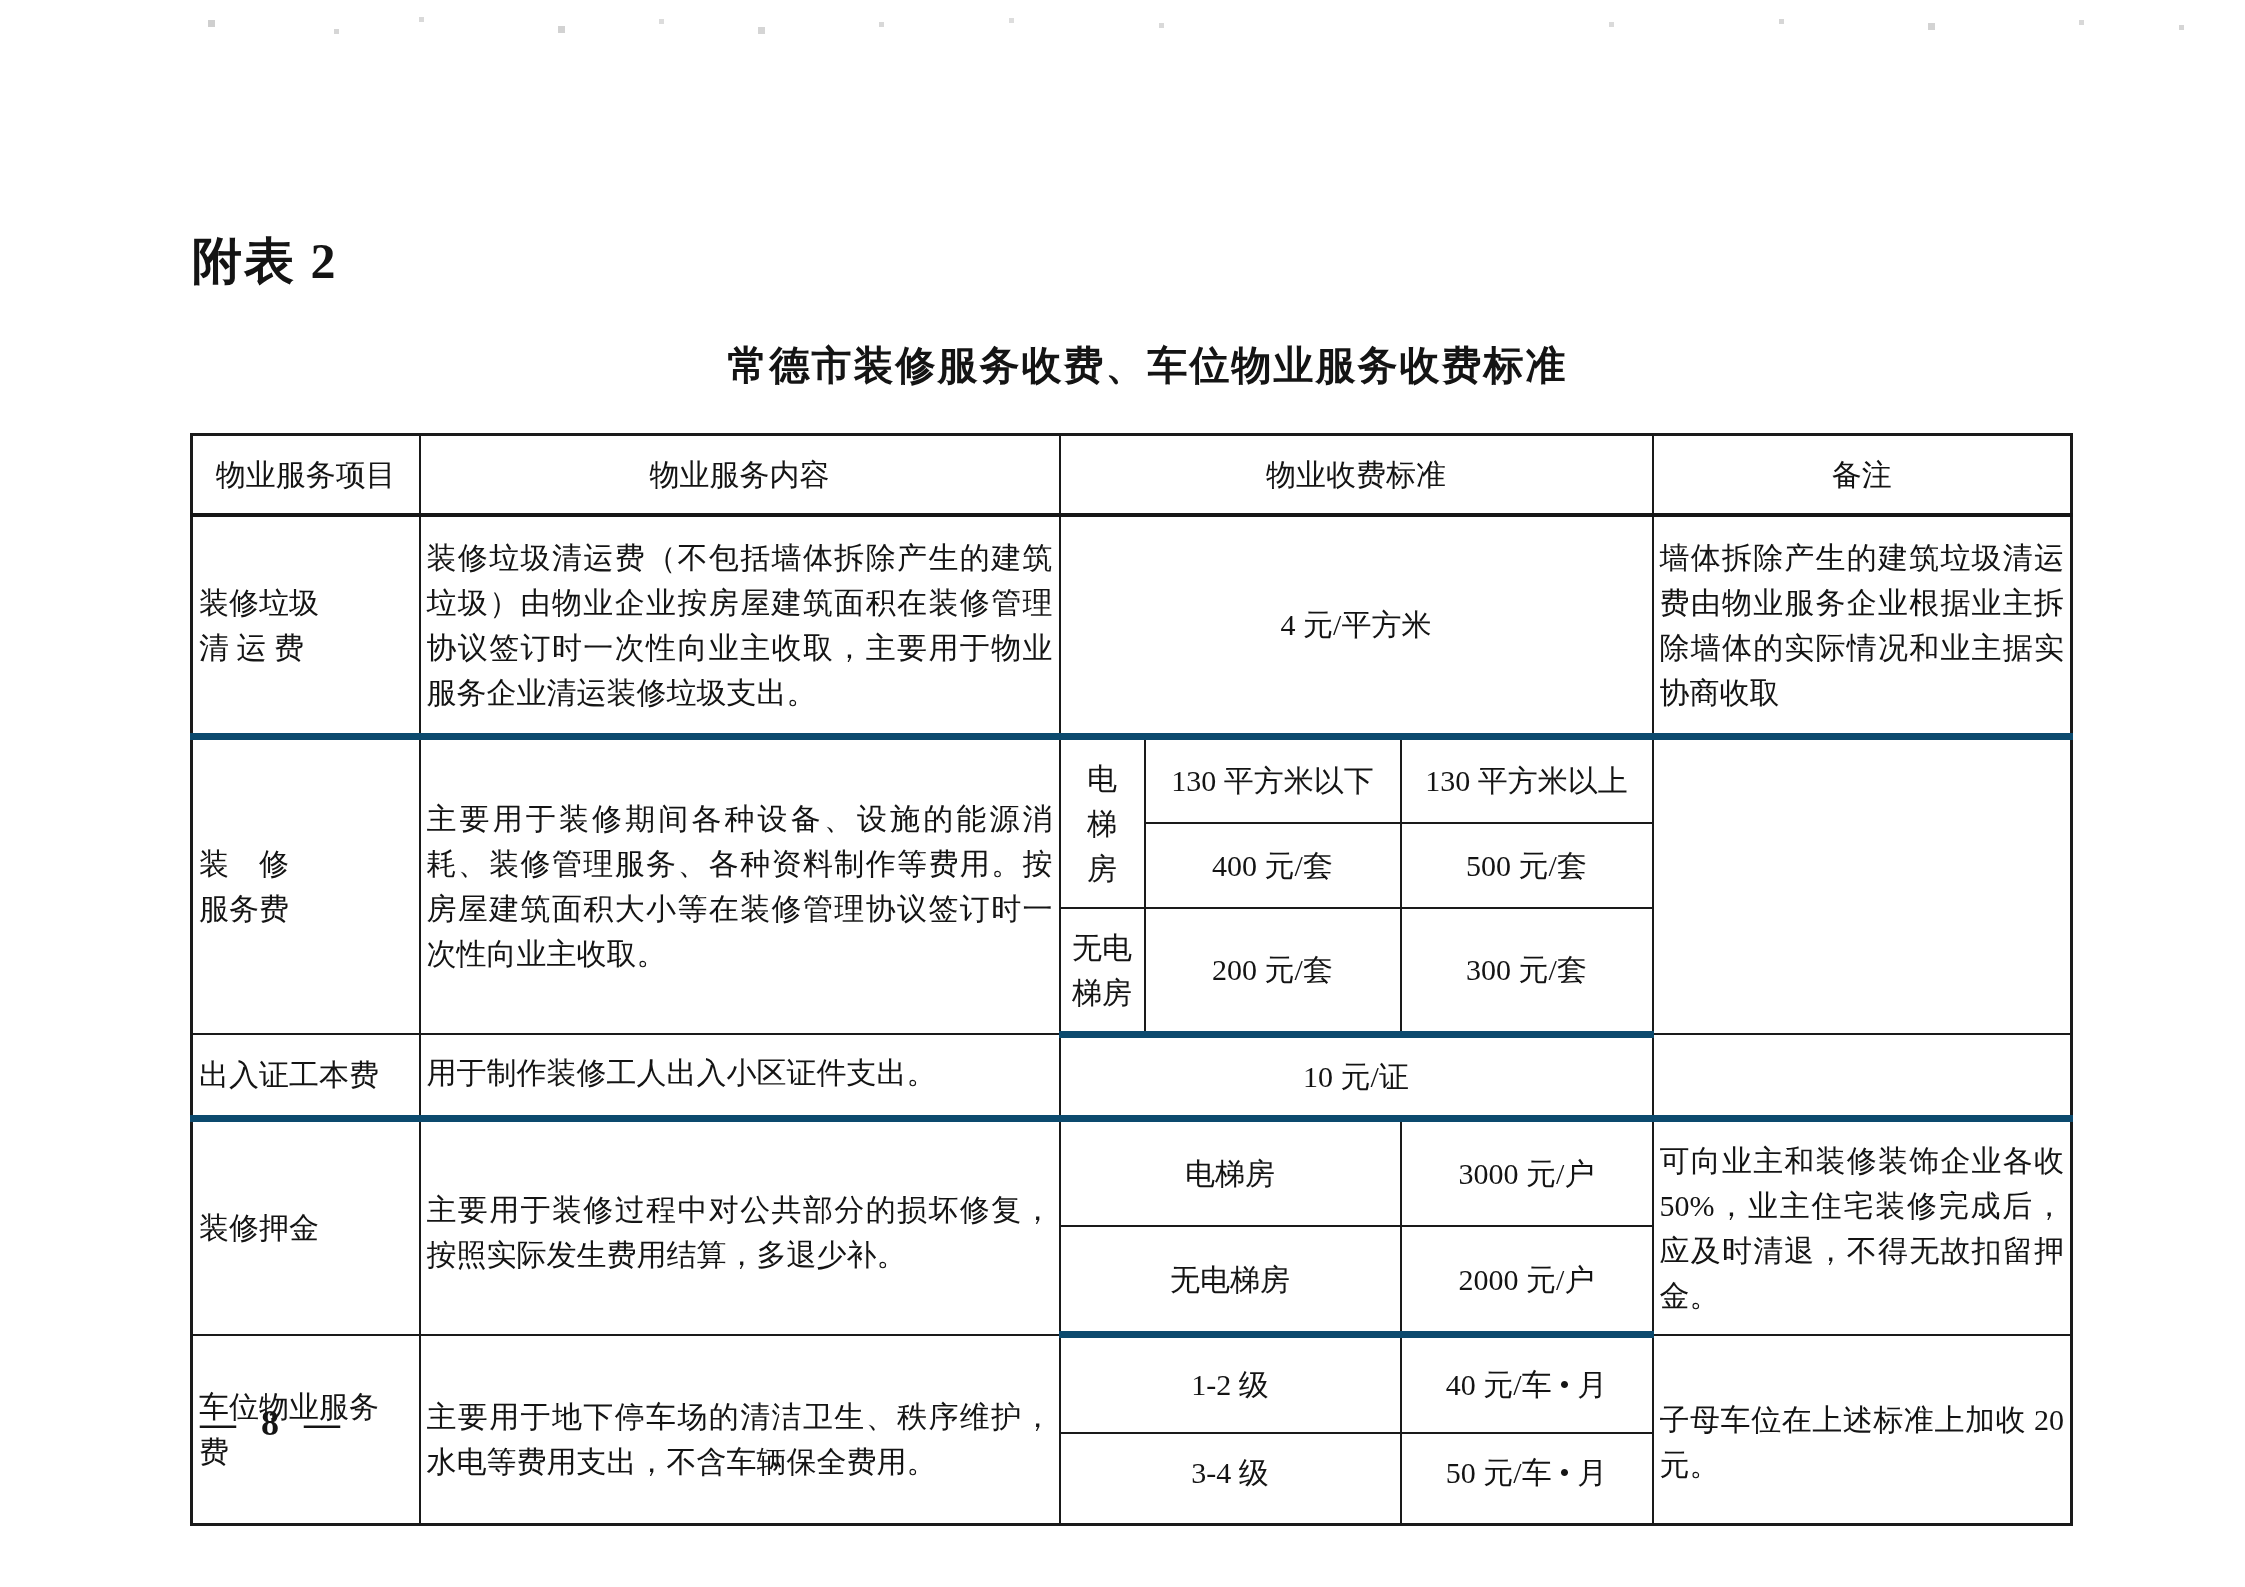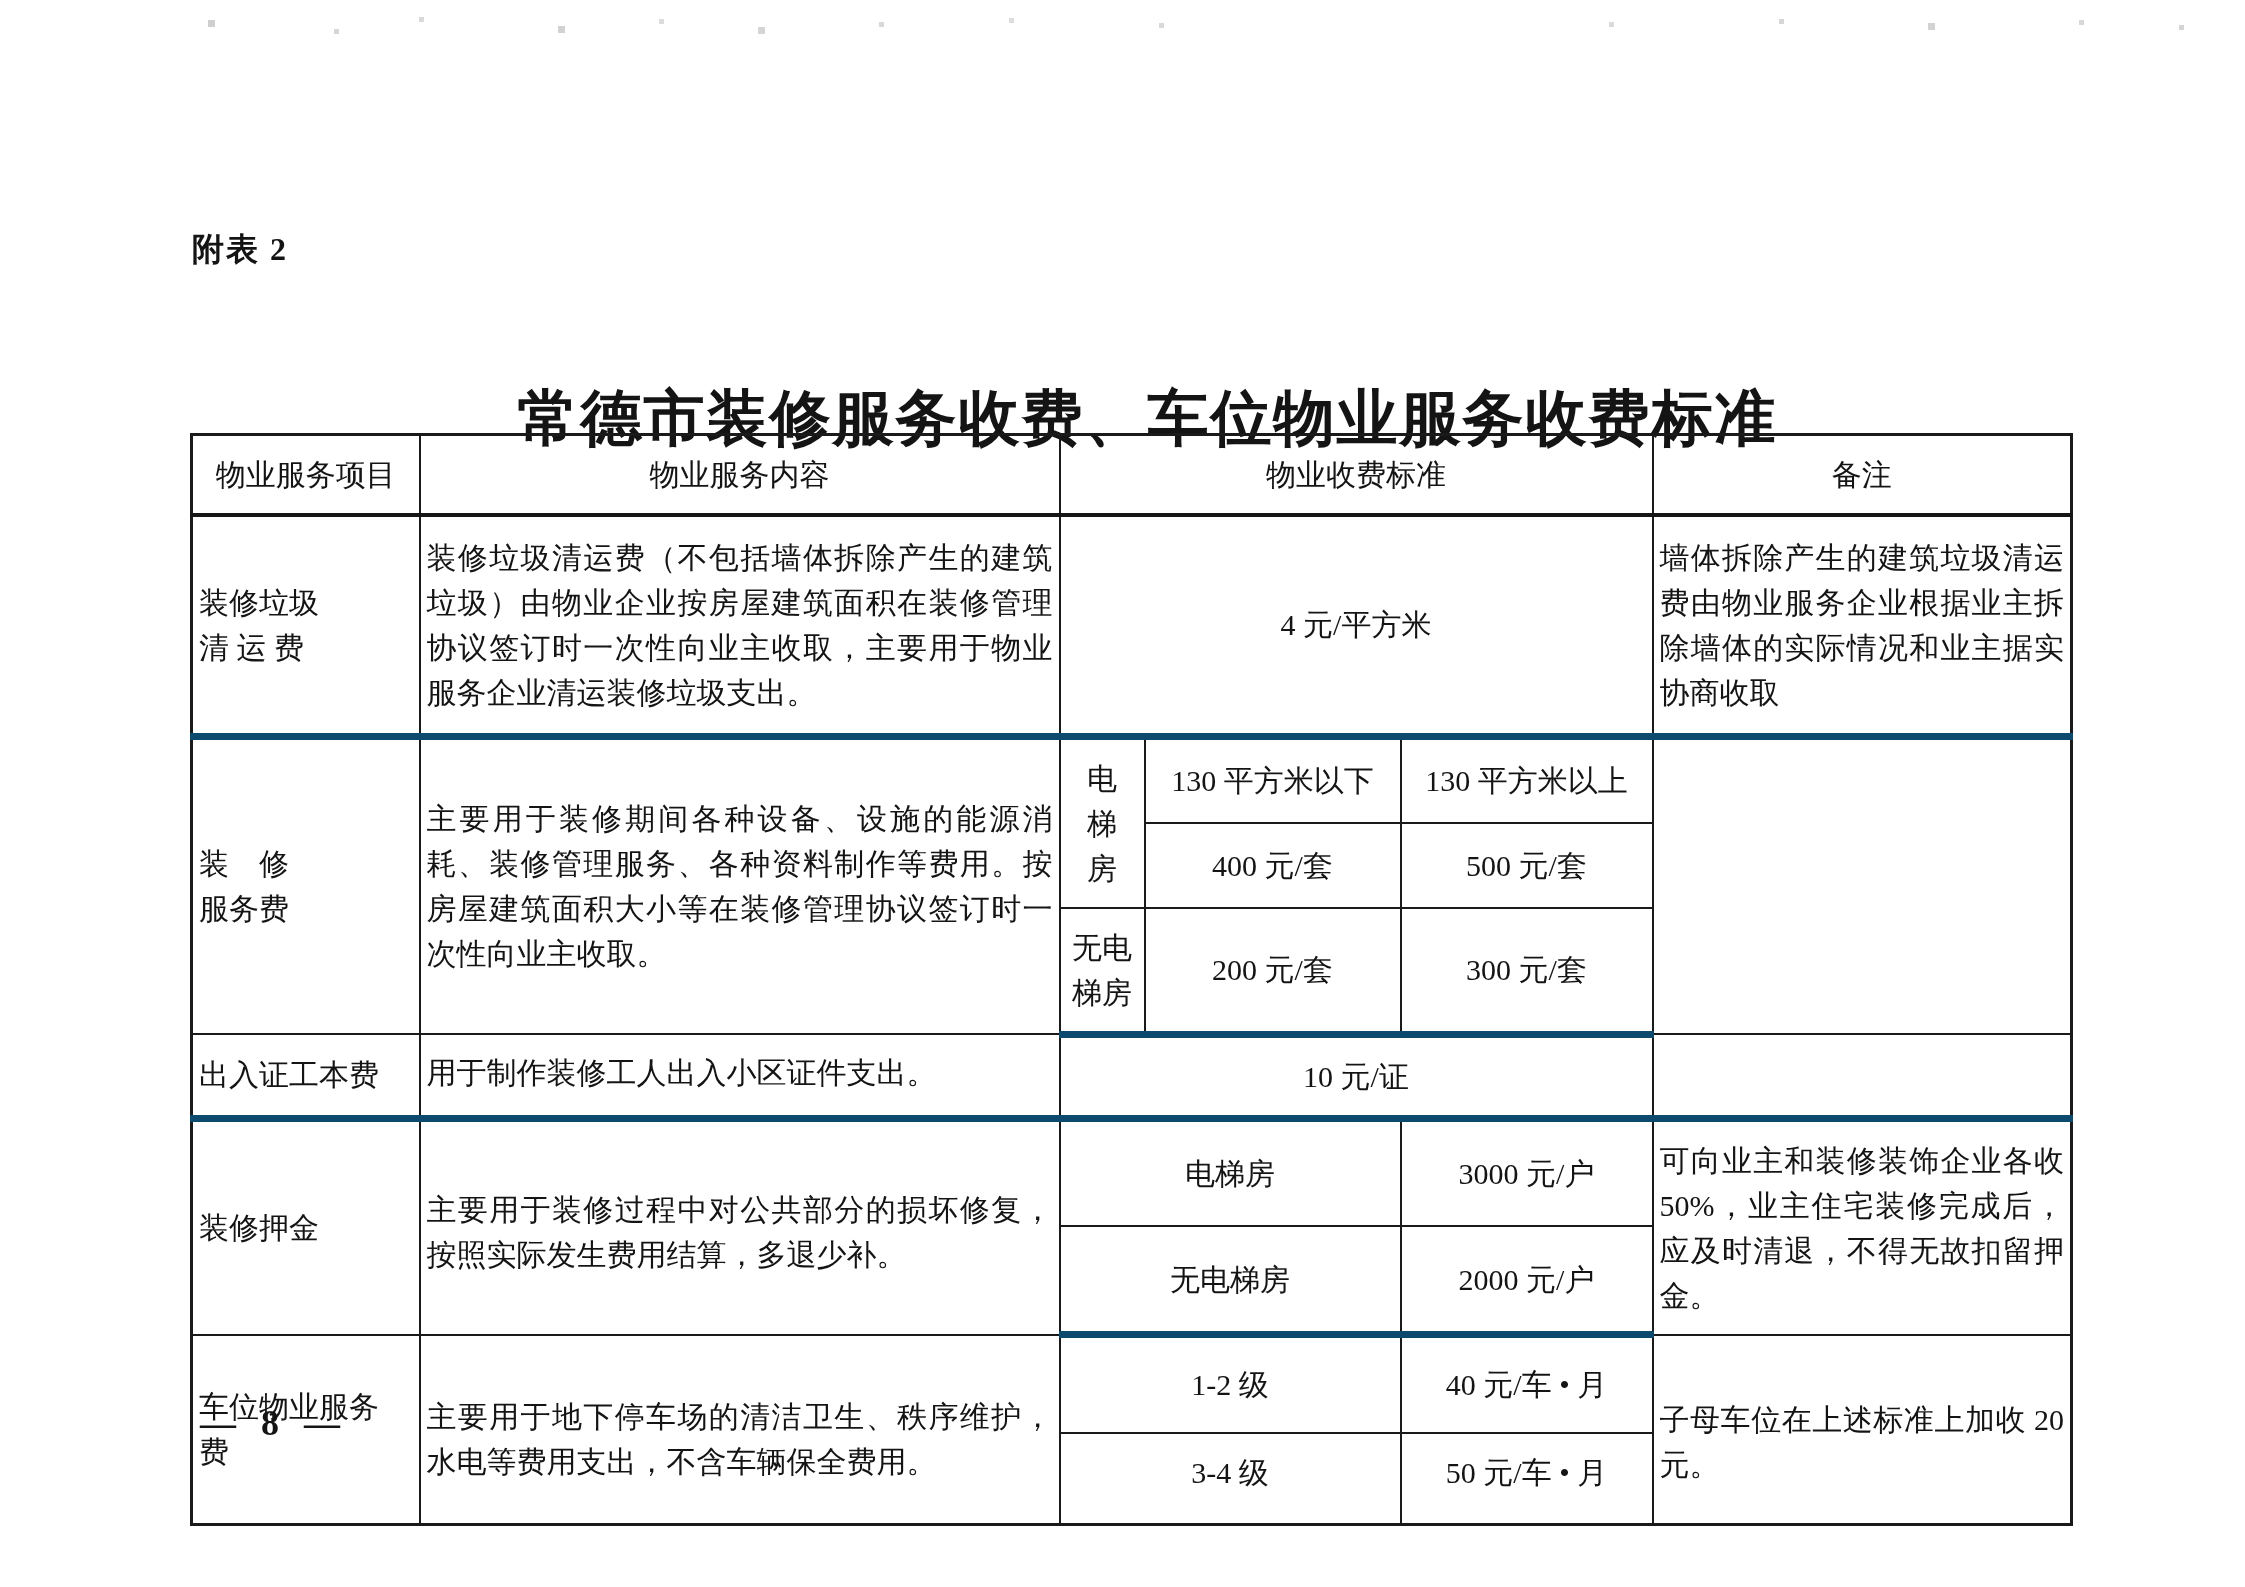--- a/index.html
+++ b/index.html
@@ -10,26 +10,26 @@
   }
   
   .specks{position:absolute;top:14px;left:0;width:3px;height:3px;background:transparent;
     box-shadow:210px 8px 0 2px #cfcfcf, 335px 16px 0 1px #d6d6d6, 420px 4px 0 1px #d9d9d9,
       560px 14px 0 2px #d2d2d2, 660px 6px 0 1px #dcdcdc, 760px 15px 0 2px #d5d5d5,
       880px 9px 0 1px #d8d8d8, 1010px 5px 0 1px #dddddd, 1160px 10px 0 1px #d9d9d9,
       1610px 9px 0 1px #dadada, 1780px 6px 0 1px #d6d6d6, 1930px 11px 0 2px #d3d3d3,
       2080px 7px 0 1px #d8d8d8, 2180px 12px 0 1px #d5d5d5;}
   .appendix{
     position:absolute;left:192px;top:228px;
-    font-size:32px;font-weight:700;letter-spacing:2px;
+    font-size:50px;font-weight:700;letter-spacing:2px;
   }
   .doc-title{
     position:absolute;left:0;top:342px;width:2245px;
     text-align:center;text-indent:50px;
-    font-size:61px;font-weight:700;letter-spacing:2px;line-height:1.2;margin-top:40px;
+    font-size:40px;font-weight:700;letter-spacing:2px;line-height:1.2;
   }
   .table-wrap{position:absolute;left:190px;top:433px;}
   table.fee{
     width:1880px;table-layout:fixed;border-collapse:collapse;
     border:3px solid #1a1a1a;
   }
   table.fee td{
     border:2px solid #1a1a1a;
     font-size:30px;line-height:1.5;
     vertical-align:middle;padding:16px 6px;

